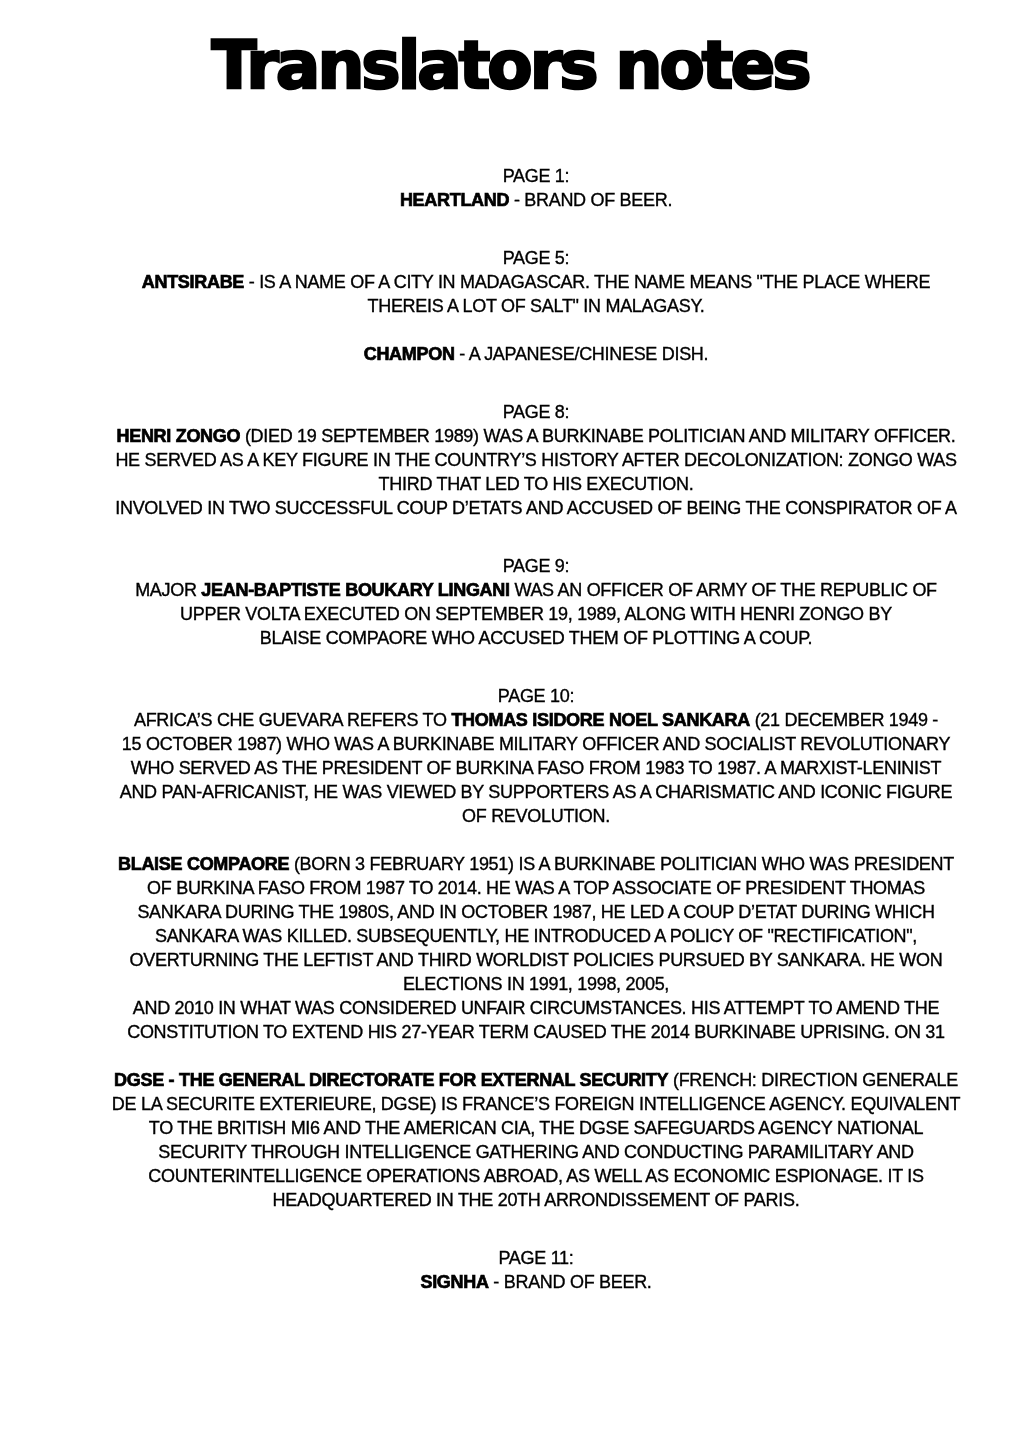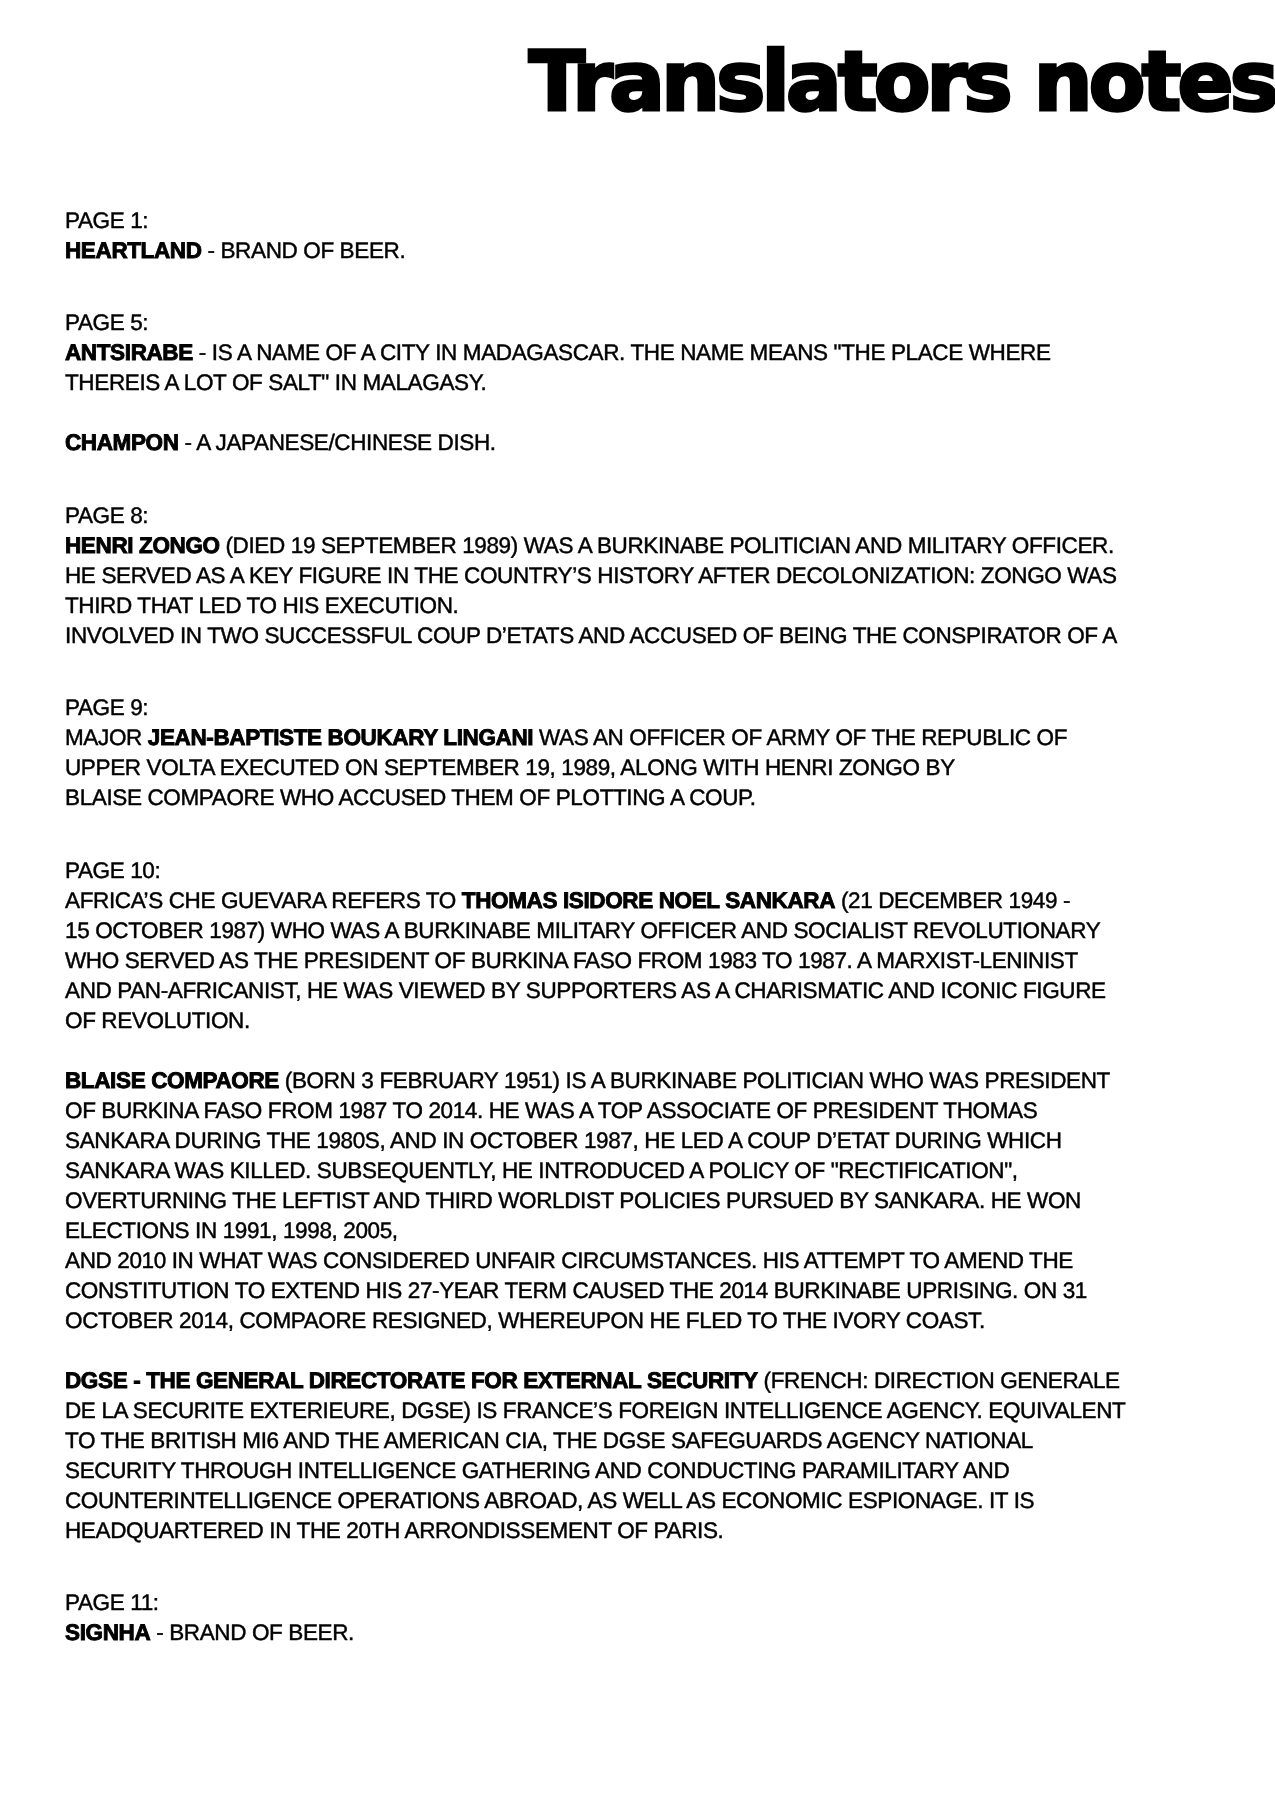--- a/index.html
+++ b/index.html
@@ -9,37 +9,38 @@
   body {
     width: 1020px;
     height: 1456px;
     background: #ffffff;
     color: #000000;
     font-family: "Liberation Sans", sans-serif;
     overflow: hidden;
   }
   .title {
     margin: 26px 0 0 0;
-    text-align: right;
+    text-align: center;
     font-family: "DejaVu Sans", sans-serif;
     font-size: 66px;
     font-weight: 800;
     letter-spacing: -3px;
     -webkit-text-stroke: 2.5px #000;
     line-height: 80px;
   }
   .content {
     margin: 58px 0 0 52px;
     font-size: 18px;
     line-height: 24px;
     letter-spacing: -0.3px;
     -webkit-text-stroke: 0.35px #000;
   }
   .section {
     margin-top: 34px;
+    text-align: center;
   }
   .section:first-child {
     margin-top: 0;
   }
   .page-label {
     white-space: pre;
   }
   .note + .note {
     margin-top: 24px;
   }
@@ -100,21 +101,20 @@
       </div>
       <div class="note">
         <div class="line"><span class="seg bold">BLAISE COMPAORE</span><span class="seg"> (BORN 3 FEBRUARY 1951) IS A BURKINABE POLITICIAN WHO WAS PRESIDENT</span></div>
         <div class="line"><span class="seg">OF BURKINA FASO FROM 1987 TO 2014. HE WAS A TOP ASSOCIATE OF PRESIDENT THOMAS</span></div>
         <div class="line"><span class="seg">SANKARA DURING THE 1980S, AND IN OCTOBER 1987, HE LED A COUP D’ETAT DURING WHICH</span></div>
         <div class="line"><span class="seg">SANKARA WAS KILLED. SUBSEQUENTLY, HE INTRODUCED A POLICY OF "RECTIFICATION",</span></div>
         <div class="line"><span class="seg">OVERTURNING THE LEFTIST AND THIRD WORLDIST POLICIES PURSUED BY SANKARA. HE WON</span></div>
         <div class="line"><span class="seg">ELECTIONS IN 1991, 1998, 2005,</span></div>
         <div class="line"><span class="seg">AND 2010 IN WHAT WAS CONSIDERED UNFAIR CIRCUMSTANCES. HIS ATTEMPT TO AMEND THE</span></div>
         <div class="line"><span class="seg">CONSTITUTION TO EXTEND HIS 27-YEAR TERM CAUSED THE 2014 BURKINABE UPRISING. ON 31</span></div>
-        <div class="line"><span class="seg">OCTOBER 2014, COMPAORE RESIGNED, WHEREUPON HE FLED TO THE IVORY COAST.</span></div>
       </div>
       <div class="note">
         <div class="line"><span class="seg bold">DGSE - THE GENERAL DIRECTORATE FOR EXTERNAL SECURITY</span><span class="seg"> (FRENCH: DIRECTION GENERALE</span></div>
         <div class="line"><span class="seg">DE LA SECURITE EXTERIEURE, DGSE) IS FRANCE’S FOREIGN INTELLIGENCE AGENCY. EQUIVALENT</span></div>
         <div class="line"><span class="seg">TO THE BRITISH MI6 AND THE AMERICAN CIA, THE DGSE SAFEGUARDS AGENCY NATIONAL</span></div>
         <div class="line"><span class="seg">SECURITY THROUGH INTELLIGENCE GATHERING AND CONDUCTING PARAMILITARY AND</span></div>
         <div class="line"><span class="seg">COUNTERINTELLIGENCE OPERATIONS ABROAD, AS WELL AS ECONOMIC ESPIONAGE. IT IS</span></div>
         <div class="line"><span class="seg">HEADQUARTERED IN THE 20TH ARRONDISSEMENT OF PARIS.</span></div>
       </div>
     </section>

